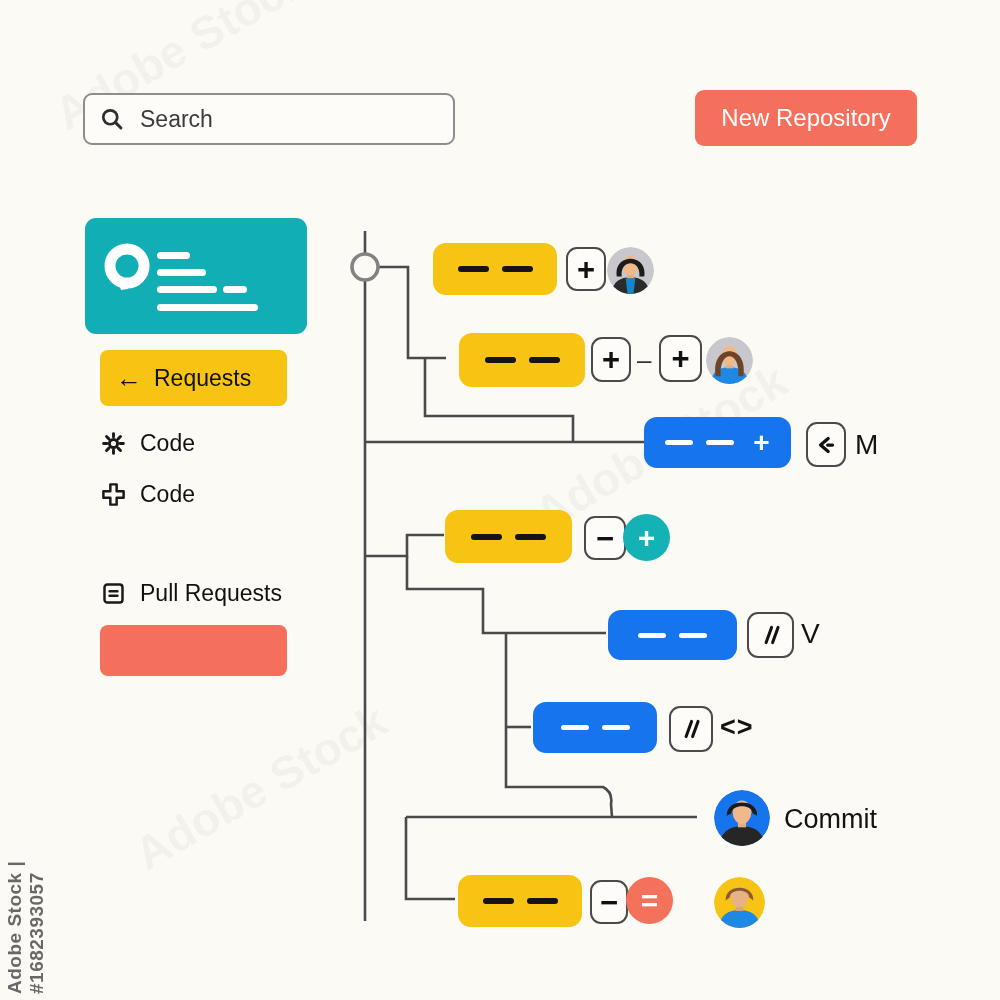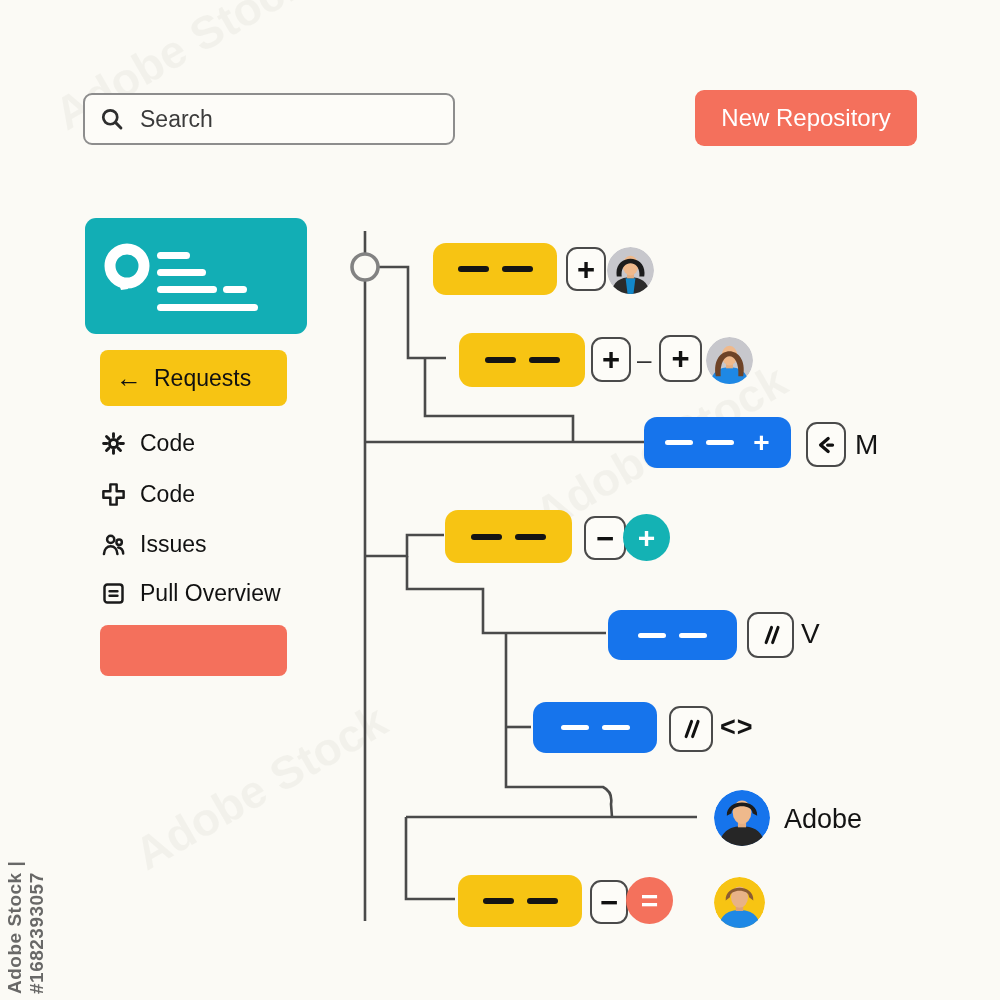--- a/index.html
+++ b/index.html
@@ -97,40 +97,29 @@
 
   <div class="abs menu-item" style="top:477px;">
     <span style="display:flex;">
       <svg width="27" height="27" viewBox="0 0 24 24">
           <path d="M9.2 3h5.6v6.2H21v5.6h-6.2V21H9.2v-6.2H3V9.2h6.2z" fill="none" stroke="#1a1a1a" stroke-width="2.2" stroke-linejoin="round"></path>
         </svg>
     </span>
     <span>Code</span>
   </div>
 
-  <div class="abs menu-item" style="top:527px;">
-    <span style="display:flex;">
-      <svg width="27" height="27" viewBox="0 0 24 24" fill="none" stroke="#1a1a1a" stroke-width="2.2" stroke-linecap="round">
-        <circle cx="9.5" cy="7.5" r="3.2"></circle>
-        <path d="M3.5 20.5c.3-4.5 2.8-7 6-7s5.7 2.5 6 7"></path>
-        <circle cx="17" cy="10" r="2.4"></circle>
-        <path d="M16.2 14.6c2.6.4 4.3 2.4 4.4 5.4"></path>
-      </svg>
-    </span>
-    <span>Issues</span>
-  </div>
 
   <div class="abs menu-item" style="top:576px;">
     <span style="display:flex;">
       <svg width="27" height="27" viewBox="0 0 24 24" fill="none" stroke="#1a1a1a" stroke-width="2.2" stroke-linecap="round">
         <rect x="4" y="4" width="16" height="16" rx="2.5"></rect>
         <path d="M8.5 10h7 M8.5 14h7"></path>
       </svg>
     </span>
-    <span>Pull Overview</span>
+    <span>Pull Requests</span>
   </div>
 
   <div class="abs coral-block"></div>
 
   <svg class="abs" style="left:0;top:0;" width="1000" height="1000">
     <g stroke="#4a4a4a" stroke-width="2.6" fill="none">
       <path d="M365,231 V921"></path>
       <path d="M378,267 H408 V358 H446"></path>
       <path d="M425,358 V416 H573 V442"></path>
       <path d="M365,442 H646"></path>
@@ -223,21 +212,21 @@
 
   <span class="abs avatar" style="left:714px;top:790px;width:56px;height:56px;">
     <svg width="56" height="56" viewBox="0 0 48 48">
       <circle cx="24" cy="24" r="24" fill="#1674EC"></circle>
       <path d="M4 48 C6 35 14 31 24 31 C34 31 42 35 44 48 Z" fill="#262626"></path>
       <rect x="20.5" y="24" width="7" height="8" fill="#E5AE82"></rect>
       <ellipse cx="24" cy="19" rx="8" ry="10" fill="#EFB98C"></ellipse>
       <path d="M11 22 C10 7 38 7 37 22 L33 20 C33 12 15 12 15 20 Z" fill="#1c1c1c"></path>
     </svg>
   </span>
-  <span class="abs glabel" style="left:784px;top:804px;font-size:27px;">Adobe</span>
+  <span class="abs glabel" style="left:784px;top:804px;font-size:27px;">Commit</span>
 
   <div class="abs pill yellow" style="left:458px;top:875px;width:124px;height:52px;">
     <span class="bar"></span>
       <span class="bar"></span>
   </div>
   <div class="abs sq" style="left:590px;top:880px;width:38px;height:44px;">−</div>
   <div class="abs circ coral" style="left:626px;top:877px;width:47px;height:47px;font-weight:800;">=</div>
   <span class="abs avatar" style="left:714px;top:877px;width:51px;height:51px;">
     <svg width="51" height="51" viewBox="0 0 48 48">
       <circle cx="24" cy="24" r="24" fill="#F7C413"></circle>

